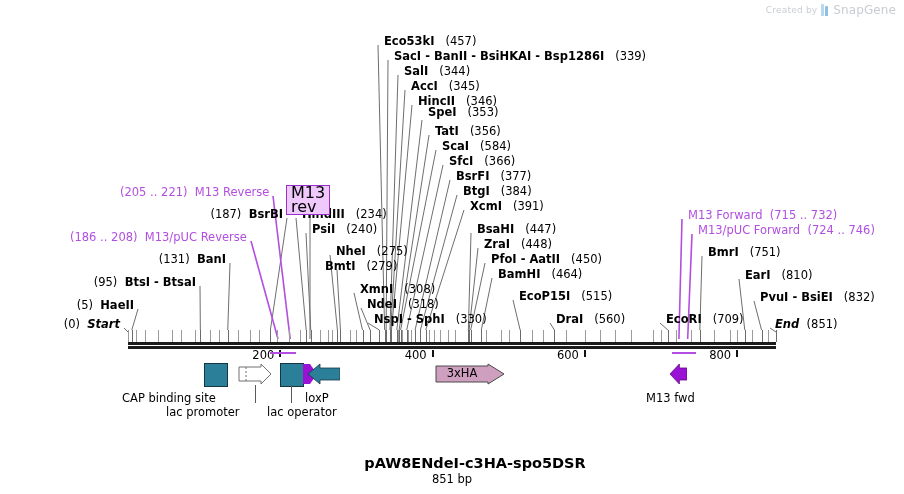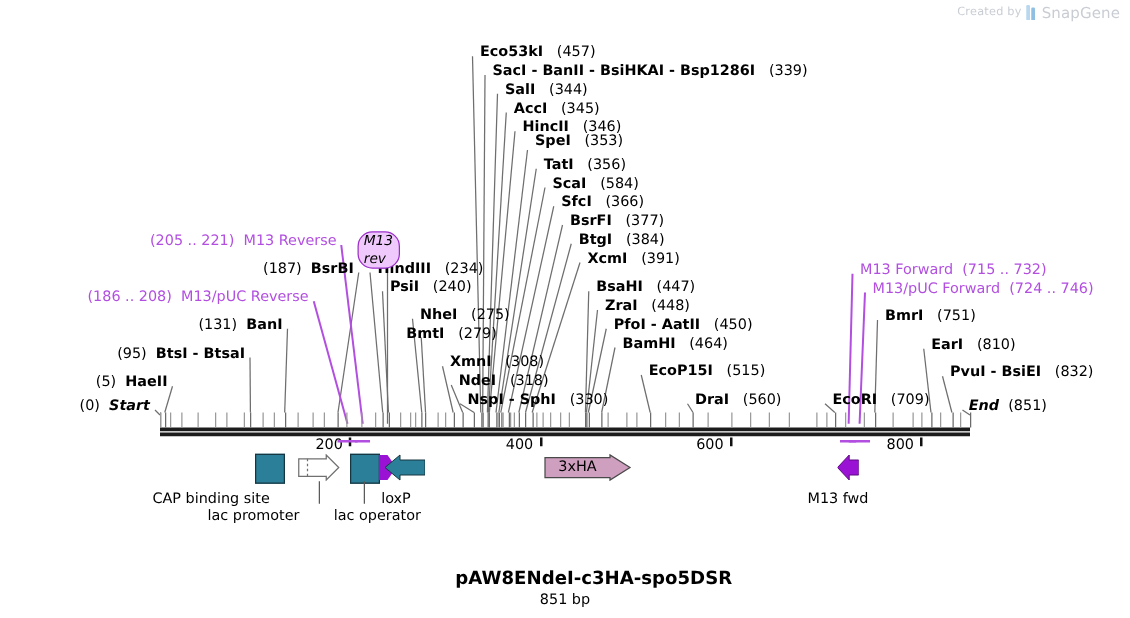--- a/index.html
+++ b/index.html
@@ -38,26 +38,25 @@
   .enz{font-weight:bold;color:#000;}
   .pos{color:#000;font-weight:normal;}
   .sep{font-weight:bold;}
   .primer{color:#b24fe0;font-weight:normal;font-size:11.5px;}
   .terminus{font-weight:bold;font-style:italic;}
 
   
   #m13-rev-chip{
     background:#efc9fb;
     border:1px solid #9b30c9;
-    border-radius:12px;
+    border-radius:0;
     padding:0 4px;
-    font-size:11px;
+    font-size:16px;
     color:#000;
     line-height:14px;
-    font-style:italic;
   }
 
   
   #leaders{left:0;top:0;width:904px;height:494px;pointer-events:none;}
 
   
   #map-area{left:0;top:0;width:904px;height:494px;}
   #backbone-outer{
     left:128px;top:342px;width:648px;height:7px;
     background:#1c1c1c;

